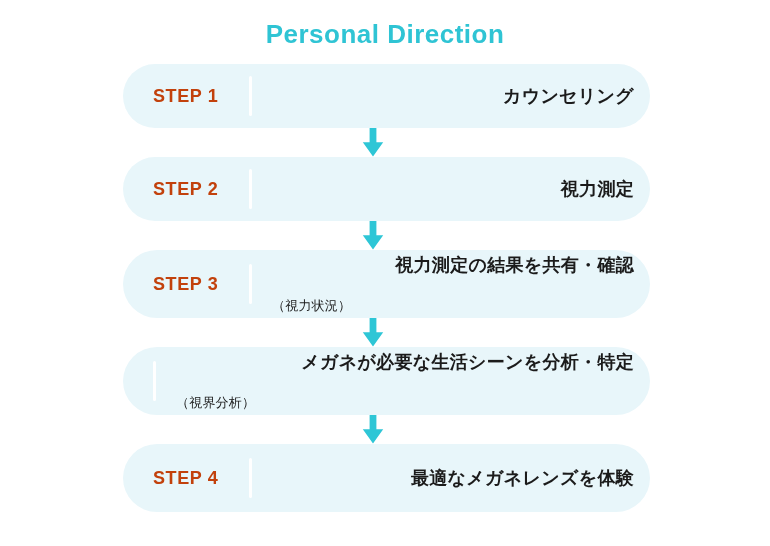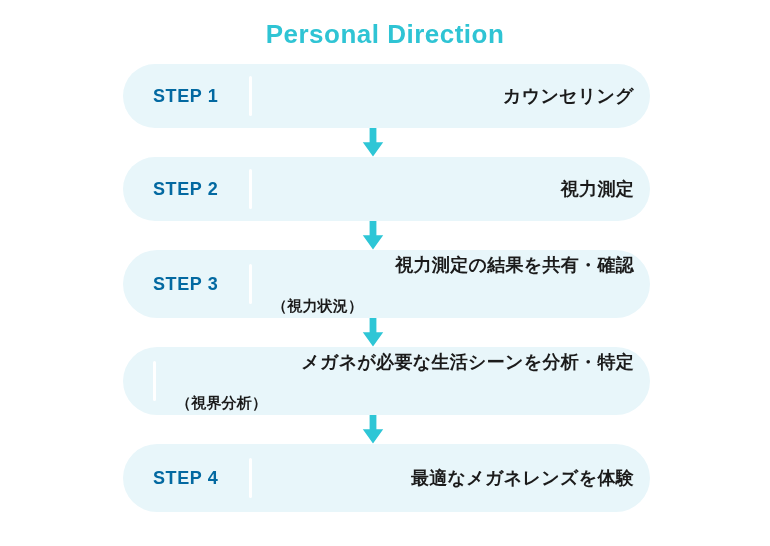--- a/index.html
+++ b/index.html
@@ -59,21 +59,21 @@
   }
   .step-card.tall {
     min-height: 68px;
   }
 
   .step-label {
     flex: 0 0 auto;
     width: 96px;
     font-size: 18px;
     font-weight: bold;
-    color: #0369a1;
+    color: #c2410c;
     letter-spacing: 0.6px;
     white-space: nowrap;
     text-align: left;
   }
 
   .divider {
     flex: 0 0 auto;
     width: 3px;
     height: 40px;
     background: #ffffff;
@@ -93,22 +93,22 @@
     font-size: 18px;
     font-weight: bold;
     color: #1b1b1b;
     line-height: 26px;
     letter-spacing: 0.3px;
     white-space: nowrap;
     text-align: right;
   }
 
   .step-sub {
-    font-size: 15px;
-    font-weight: bold;
+    font-size: 13px;
+    font-weight: normal;
     color: #1b1b1b;
     line-height: 20px;
     letter-spacing: 0.2px;
     margin-top: 18px;
     white-space: nowrap;
   }
   .step-sub:empty {
     display: none;
   }
 

